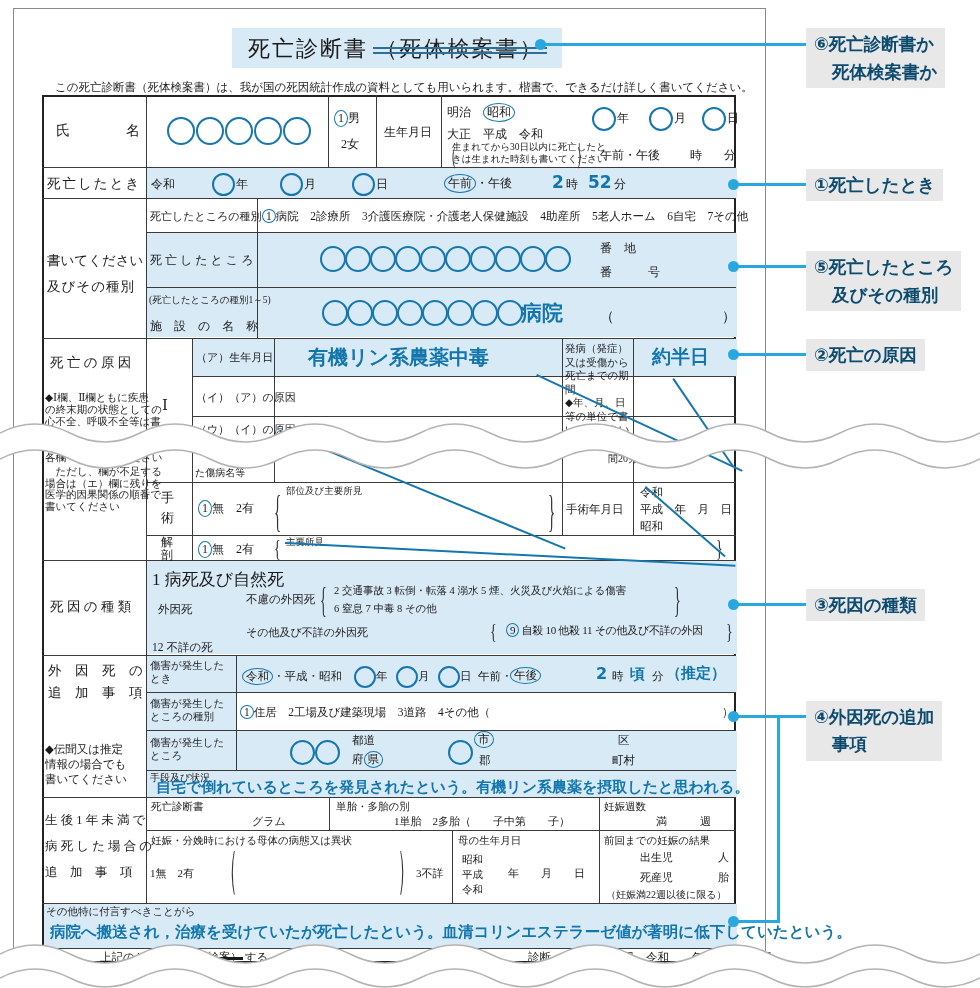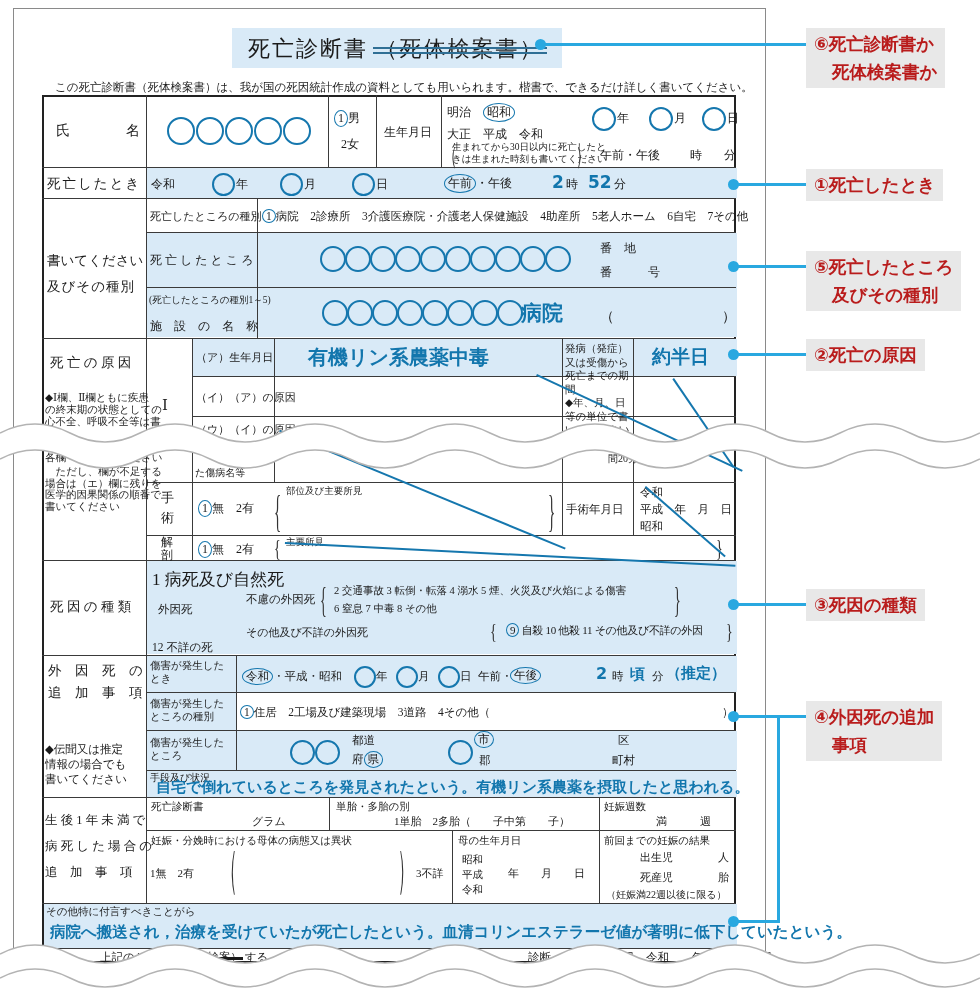--- a/index.html
+++ b/index.html
@@ -10,21 +10,21 @@
   .h{font-family:"DejaVu Sans","Liberation Sans",sans-serif;color:#1276ad;font-weight:bold;}
   .p{white-space:pre-line;}
   .c{border:2px solid #1577ae;border-radius:50%;background:transparent;}
   .e{border:1.5px solid #1577ae;border-radius:50%;padding:0 3px;display:inline-block;}
   .vl{background:#3a3a3a;width:1px;}
   .hl{background:#3a3a3a;height:1px;}
   .bg{background:#d9eaf7;}
   .bl{background:#29a8e0;}
   .dot{width:11px;height:11px;border-radius:50%;background:#29a8e0;}
   .co{background:#e8e8e8;font-weight:bold;font-size:17.5px;line-height:28px;padding:2px 8px;
-      font-family:"DejaVu Sans","Liberation Sans",sans-serif;color:#b91c1c;}
+      font-family:"DejaVu Sans","Liberation Sans",sans-serif;color:#0c4a6e;}
   .brace{color:#333;font-family:"Liberation Serif",serif;}
   .slash{height:2px;background:#1577ae;transform-origin:0 0;}
   .dstrike{position:relative;}
   .dstrike::before,.dstrike::after{content:"";position:absolute;left:-3px;right:-3px;height:2px;background:#2f6f95;}
   .dstrike::before{top:42%;} .dstrike::after{top:64%;}
   .xstrike{position:relative;}
   .xstrike::before{content:"";position:absolute;left:-1px;right:-1px;top:46%;height:3px;background:#1a1a1a;}
   svg{display:block;}
 </style>
 </head>
@@ -334,16 +334,16 @@
   <div class="a bl" style="left:734px;top:603px;width:72px;height:3px;"></div>
   <div class="a co" style="left:806px;top:589px;">③死因の種類</div>
 
   <div class="a dot" style="left:728px;top:711px;"></div>
   <div class="a bl" style="left:734px;top:715px;width:72px;height:3px;"></div>
   <div class="a bl" style="left:777px;top:715px;width:3px;height:208px;"></div>
   <div class="a bl" style="left:734px;top:920px;width:46px;height:3px;"></div>
   <div class="a dot" style="left:728px;top:916px;"></div>
   <div class="a co" style="left:806px;top:701px;">
     <div>④外因死の追加</div>
-    <div style="padding-left:18px;">事項</div>
+    <div style="padding-left:18px;font-family:Liberation Mono, monospace;">事項</div>
   </div>
 
 </div>
 
 </body></html>

